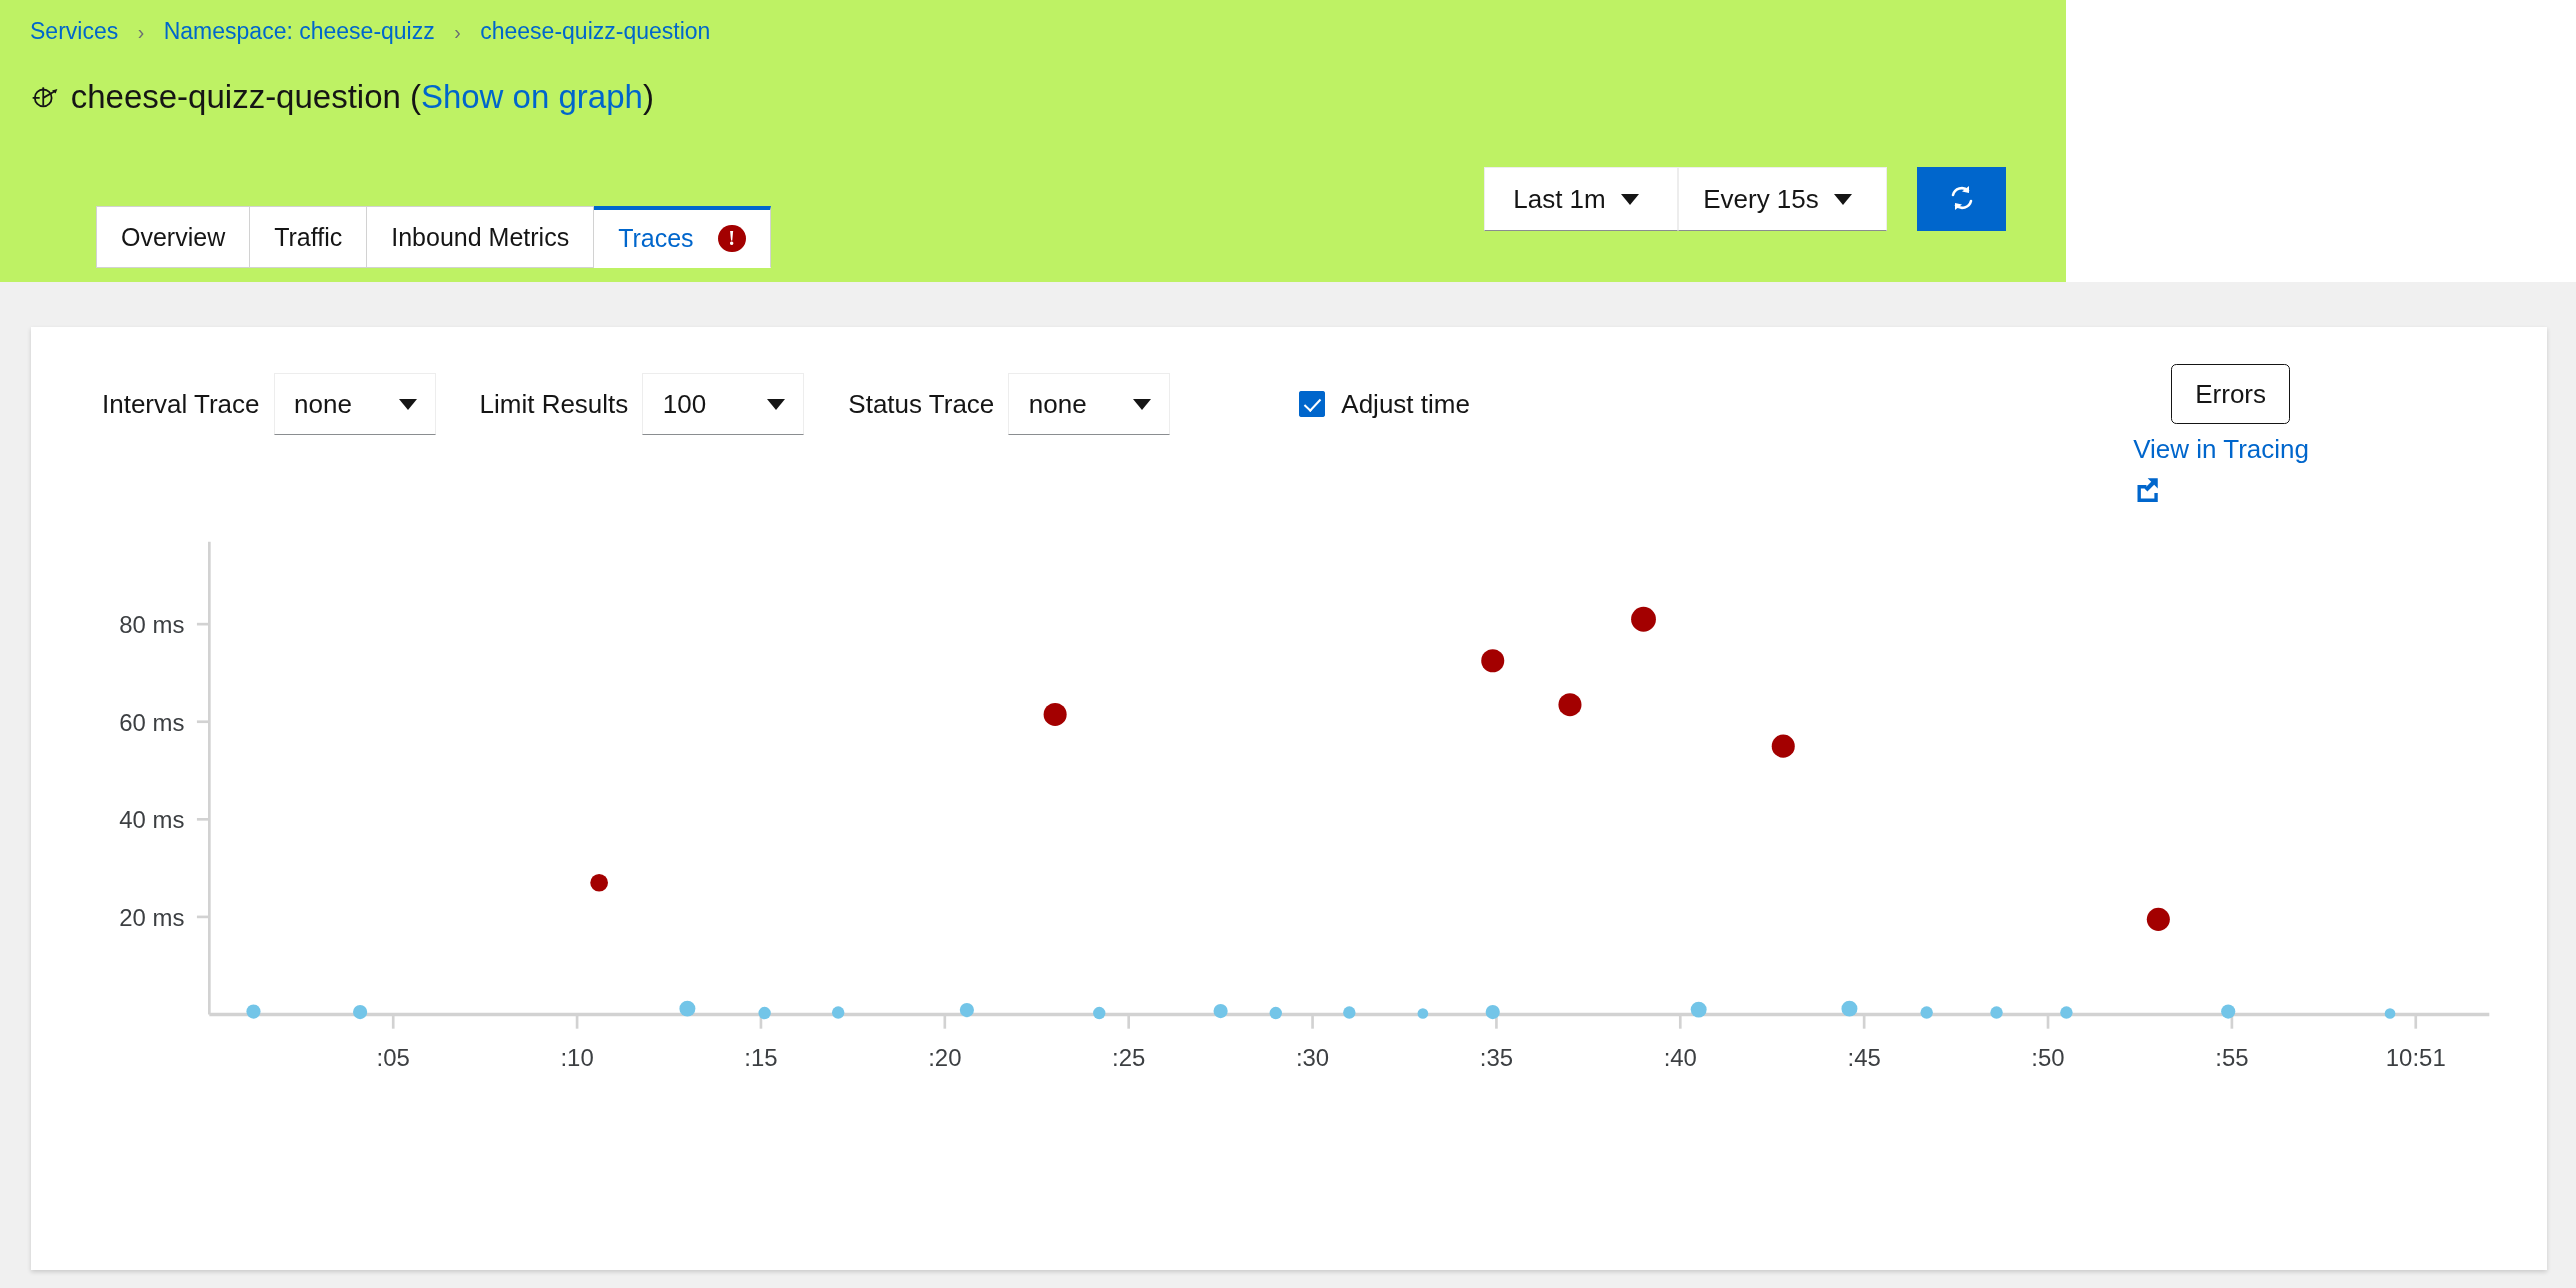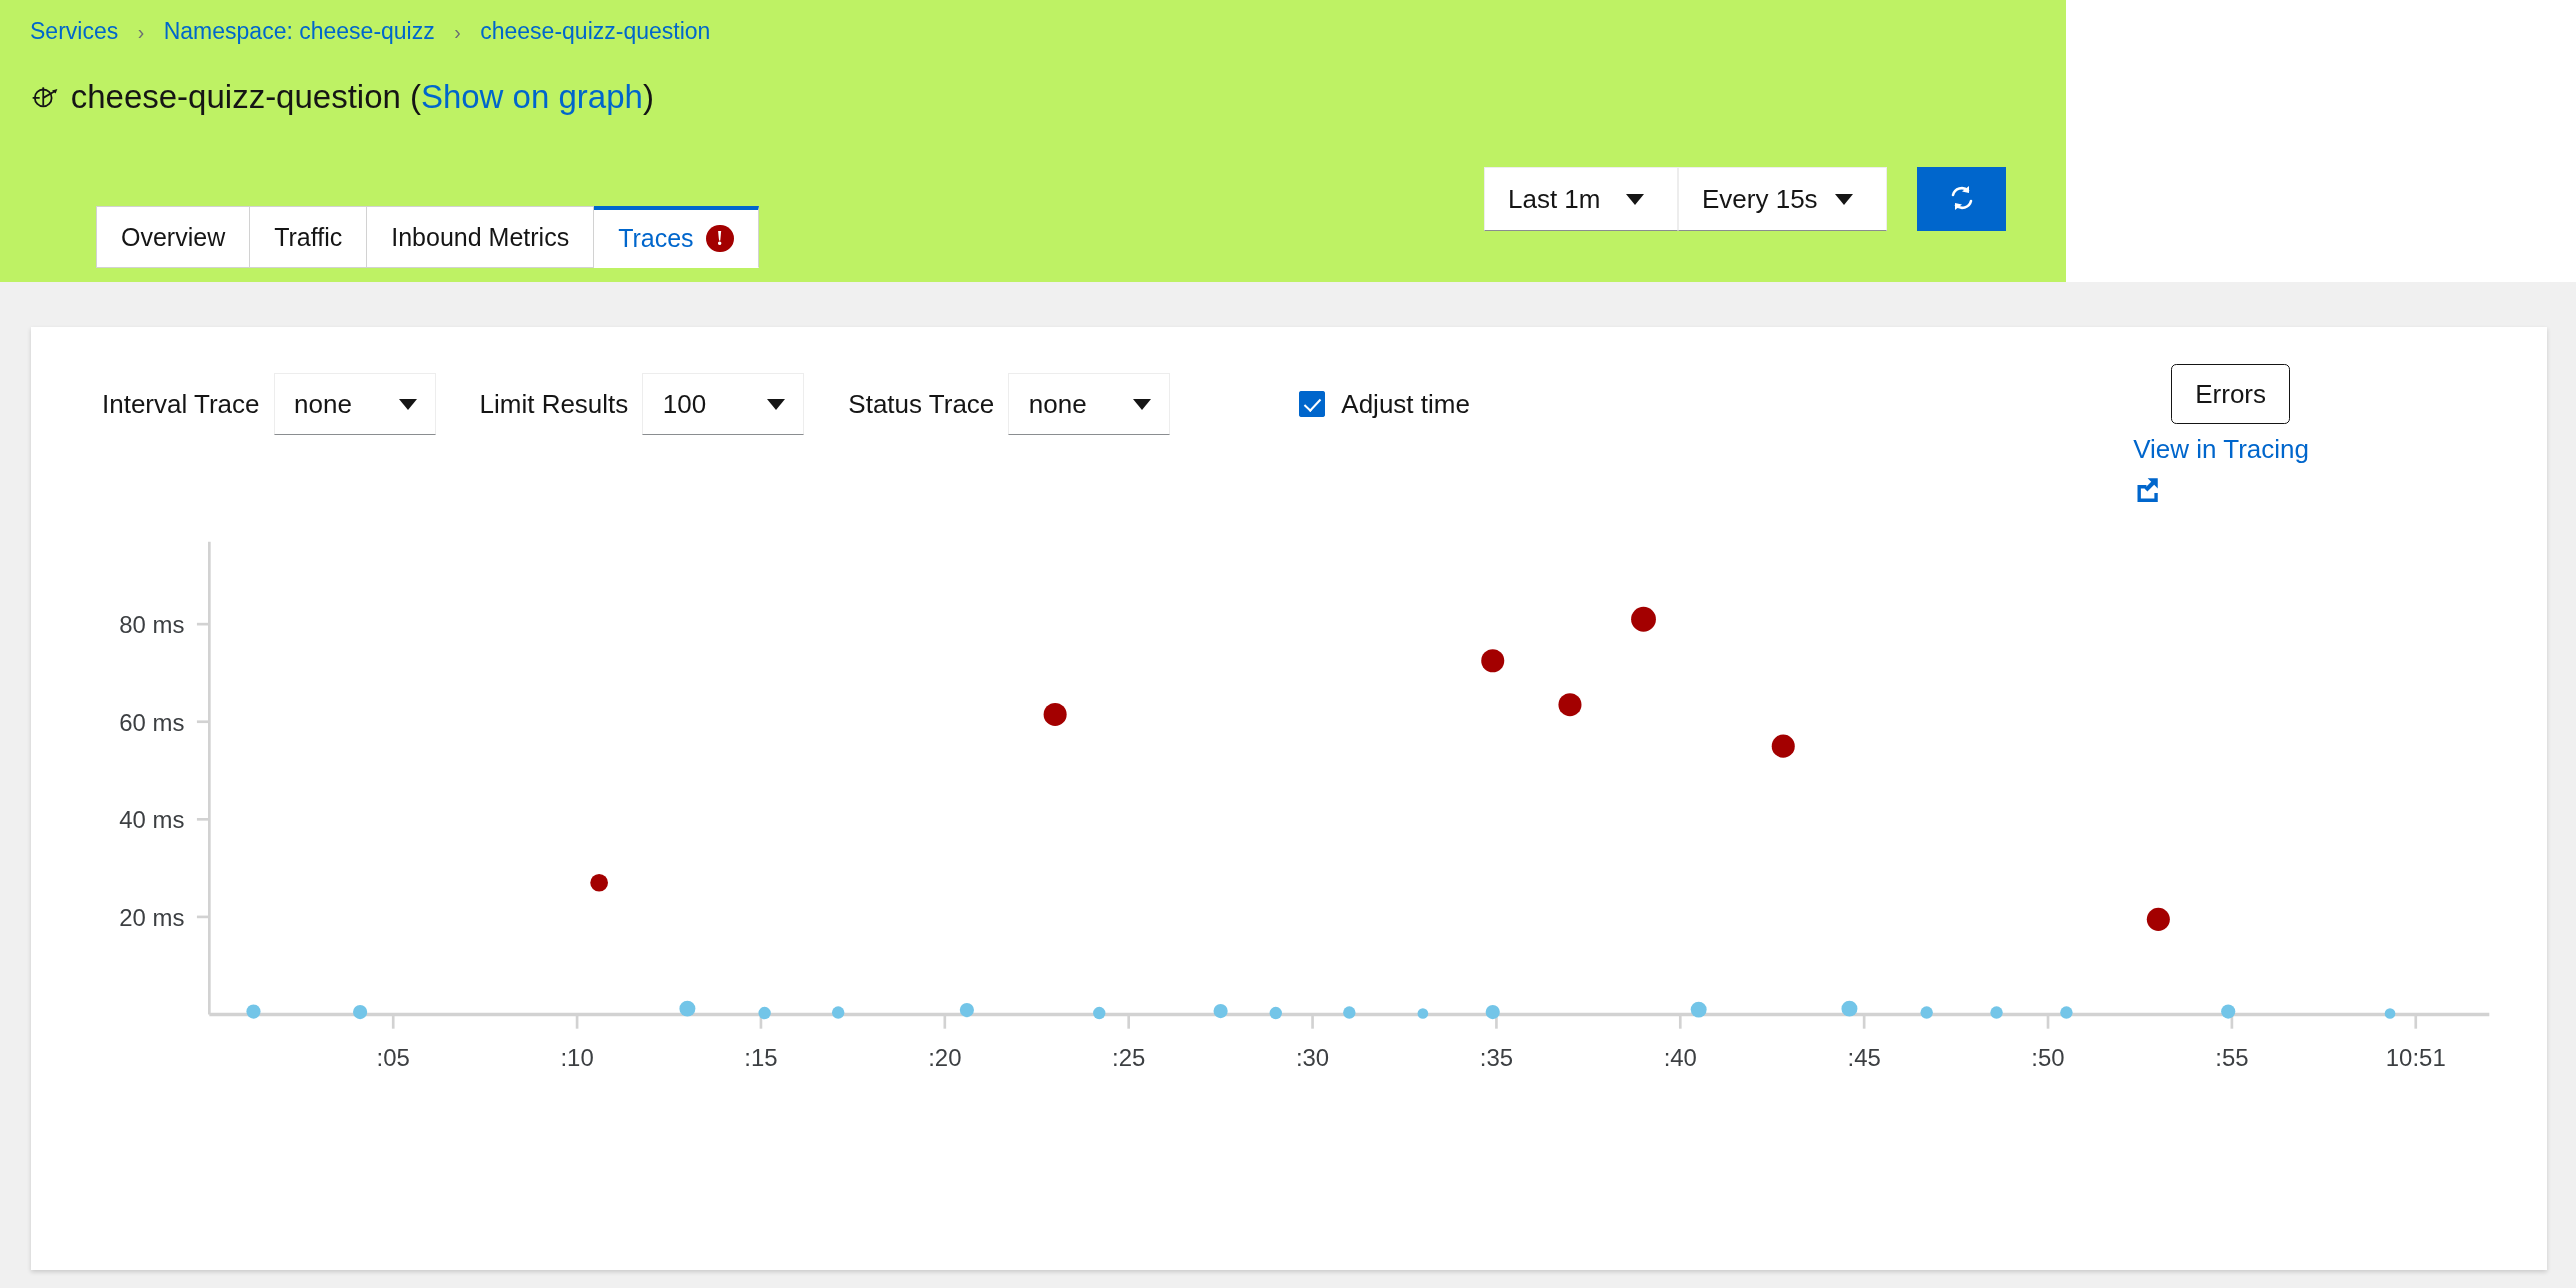--- a/index.html
+++ b/index.html
@@ -40,36 +40,36 @@
   }
   .tab {
     display: flex; align-items: center; justify-content: center;
     padding: 0 24px; height: 62px;
     background: #ffffff; border: 0.9px solid #d2d2d2; border-left: none;
     font-size: 25px; color: #151515; cursor: pointer; white-space: nowrap;
   }
   .tab:first-child { border-left: 0.9px solid #d2d2d2; }
   .tab.active {
     color: #06c; border-top: 4.4px solid #06c; border-bottom: 0.9px solid #ffffff;
-    position: relative; z-index: 2; padding-top: 0;
+    position: relative; z-index: 2; padding-top: 0; gap: 12px;
   }
   .tab-badge {
     display: inline-flex; align-items: center; justify-content: center;
     width: 27.5px; height: 27.5px; margin-left: 12.4px; border-radius: 50%;
     background: #a30000; color: #fff; font-size: 20.4px; font-weight: 700;
     line-height: 1; font-family: "Liberation Serif", serif;
   }
 
   
   .time-bar {
     position: absolute; right: 60px; top: 167px;
     display: flex; align-items: stretch; height: 64px;
   }
   .tsel {
-    display: flex; align-items: center; justify-content: space-between;
+    display: flex; align-items: center; justify-content: center;
     background: #fff; border: 0.9px solid #ededed; border-bottom: 1.8px solid #8a8d90;
     font-size: 26px; color: #151515; cursor: pointer; padding: 0 33px 0 23px;
     min-width: 194px; height: 64px; gap: 15px;
   }
   .tsel.second { min-width: 209px; }
   .caret {
     width: 0; height: 0; border-left: 9.8px solid transparent;
     border-right: 9.8px solid transparent; border-top: 11.5px solid #151515;
     flex: none;
   }

